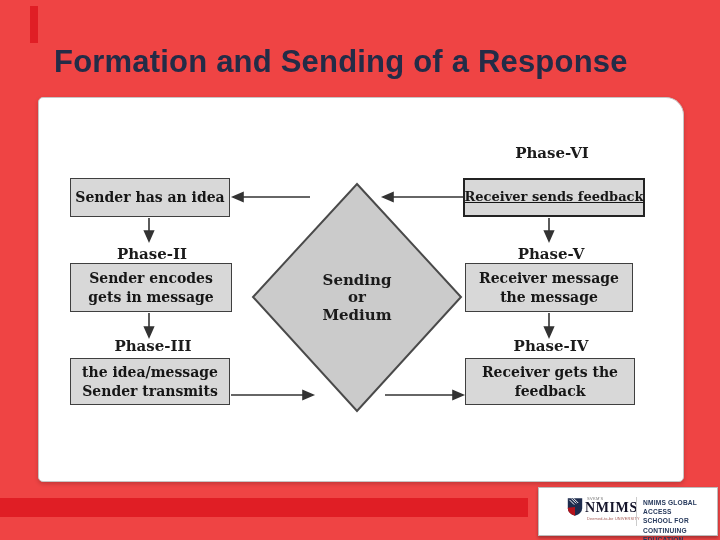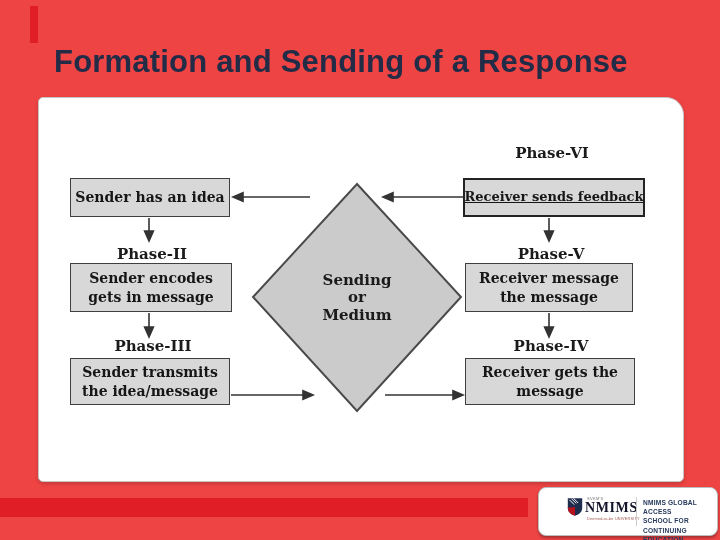--- a/index.html
+++ b/index.html
@@ -44,21 +44,21 @@
     position:absolute;left:307px;top:272px;width:100px;text-align:center;
     font-family:"DejaVu Serif","Liberation Serif",serif;font-weight:bold;
     font-size:15px;line-height:1.16;color:#1b1b1b;
   }
   .bottom-red-bar{
     position:absolute;left:0;top:498px;width:528px;height:19px;
     background:var(--accent-red,#e01e25);
   }
   .logo-card{
     position:absolute;left:538px;top:487px;width:178px;height:47px;
-    background:#fff;border:1px solid #bdbdbd;border-radius:8px;
+    background:#fff;border:1px solid #bdbdbd;border-radius:0;
     box-shadow:0 2px 3px rgba(0,0,0,0.3);
   }
   .logo-shield{position:absolute;left:28px;top:9px;width:16px;height:20px;}
   .logo-svkm{position:absolute;left:48px;top:8px;font-size:4px;color:#777;letter-spacing:.3px;}
   .logo-nmims{
     position:absolute;left:46px;top:12px;font-family:"Liberation Serif",serif;
     font-weight:600;font-size:14px;color:#14142a;letter-spacing:.6px;
   }
   .logo-deemed{position:absolute;left:48px;top:28.5px;font-size:3.8px;color:#a0554f;letter-spacing:.2px;}
   .logo-divider{position:absolute;left:97px;top:9px;width:1px;height:29px;background:#cccccc;}
@@ -110,33 +110,33 @@
   <div class="phase-label" style="left:496px;top:337px;">Phase-IV</div>
 
   <div class="flow-box box-1">
     <div class="bline">Sender has an idea</div>
   </div>
   <div class="flow-box box-2">
     <div class="bline">Sender encodes</div>
     <div class="bline">gets in message</div>
   </div>
   <div class="flow-box box-3">
+    <div class="bline">the idea/message</div>
     <div class="bline">Sender transmits</div>
-    <div class="bline">the idea/message</div>
   </div>
   <div class="flow-box box-4">
     <div class="bline">Receiver sends feedback</div>
   </div>
   <div class="flow-box box-5">
     <div class="bline">Receiver message</div>
     <div class="bline">the message</div>
   </div>
   <div class="flow-box box-6">
     <div class="bline">Receiver gets the</div>
-    <div class="bline">message</div>
+    <div class="bline">feedback</div>
   </div>
 
   <div class="diamond-text">
     <div>Sending</div>
     <div>or</div>
     <div>Medium</div>
   </div>
 
   <div class="bottom-red-bar"></div>
 

